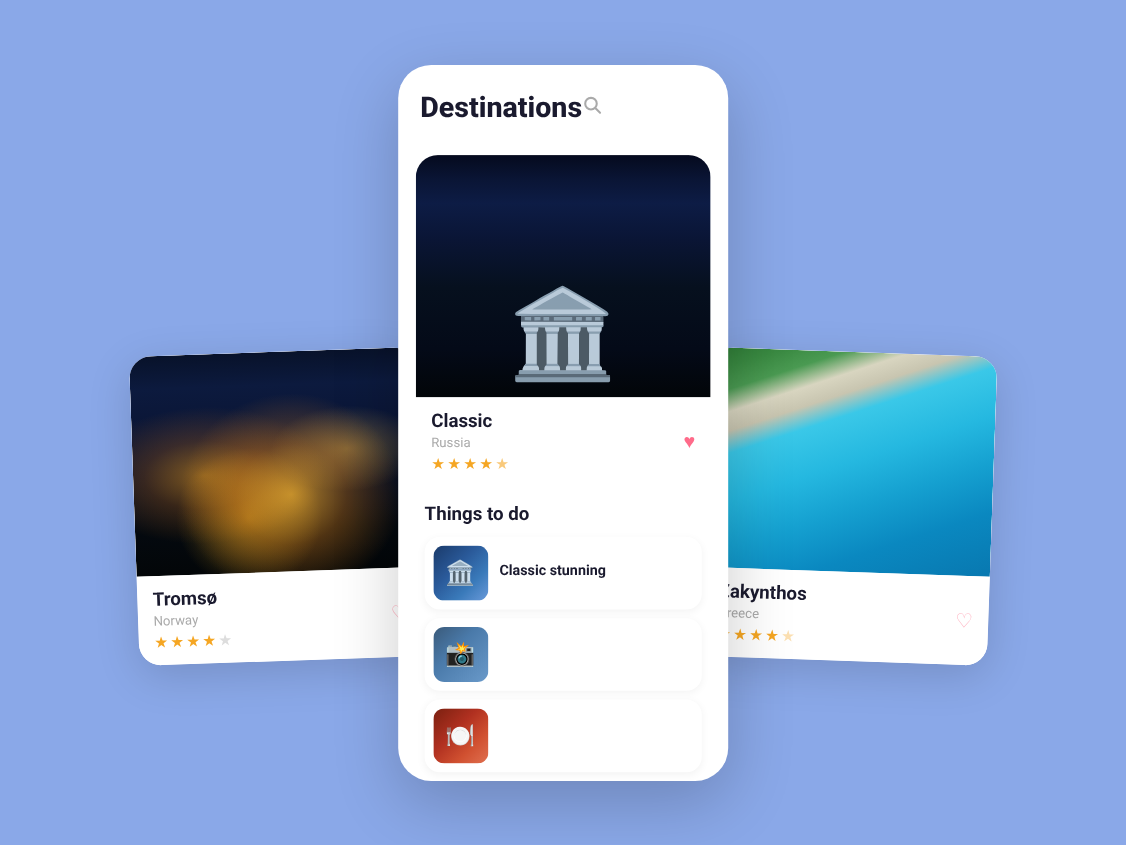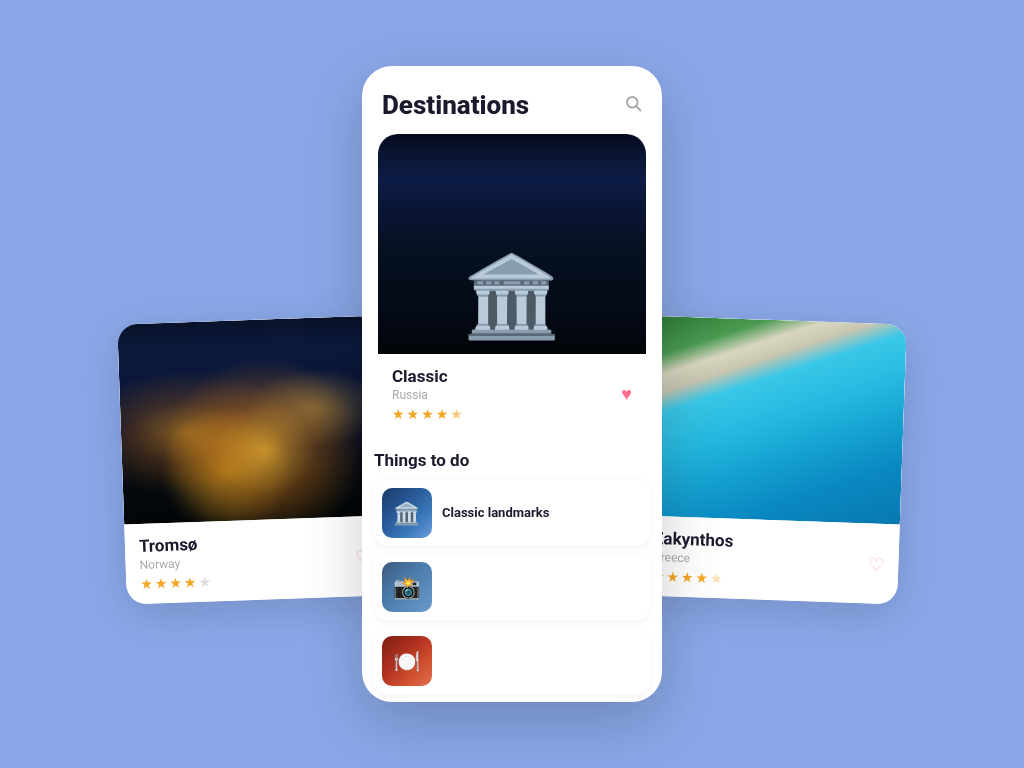--- a/index.html
+++ b/index.html
@@ -112,24 +112,23 @@
       background: white;
       border-radius: 30px;
       box-shadow: 0 20px 60px rgba(0,0,0,0.2);
       overflow: hidden;
       position: relative;
       z-index: 10;
       max-height: 700px;
     }
 
     .main-header {
-      padding: 24px 20px 14px;
-      display: flex;
-      align-items: center;
-      justify-content: space-between;
+      padding: 24px 20px 28px;
+      display: flex;
+      align-items: center;
     }
 
     .main-title {
       font-size: 26px;
       font-weight: 800;
       color: #1a1a2e;
     }
 
     .search-icon {
       color: #aaa;
@@ -148,21 +147,21 @@
     .featured-info {
       background: white;
       padding: 12px 14px;
       display: flex;
       align-items: center;
       justify-content: space-between;
     }
 
     
     .things-section {
-      padding: 16px 12px 8px;
+      padding: 16px 24px 8px;
     }
 
     .section-title {
       font-size: 17px;
       font-weight: 700;
       color: #1a1a2e;
       margin-bottom: 10px;
     }
 
     .activity-list {
@@ -347,21 +346,21 @@
 
     <div class="things-section">
       <h2 class="section-title">Things to do</h2>
       <div class="activity-list">
 
         <div class="activity-item">
           <div class="activity-thumb thumb-landmarks">
             <div class="thumb-landmarks-inner">🏛️</div>
           </div>
           <div class="activity-text">
-            <div class="activity-title">Classic landmarks</div>
+            <div class="activity-title">Classic stunning</div>
           </div>
         </div>
 
         <div class="activity-item">
           <div class="activity-thumb thumb-sights">
             <div class="thumb-sights-inner">📸</div>
           </div>
         </div>
 
         <div class="activity-item">

